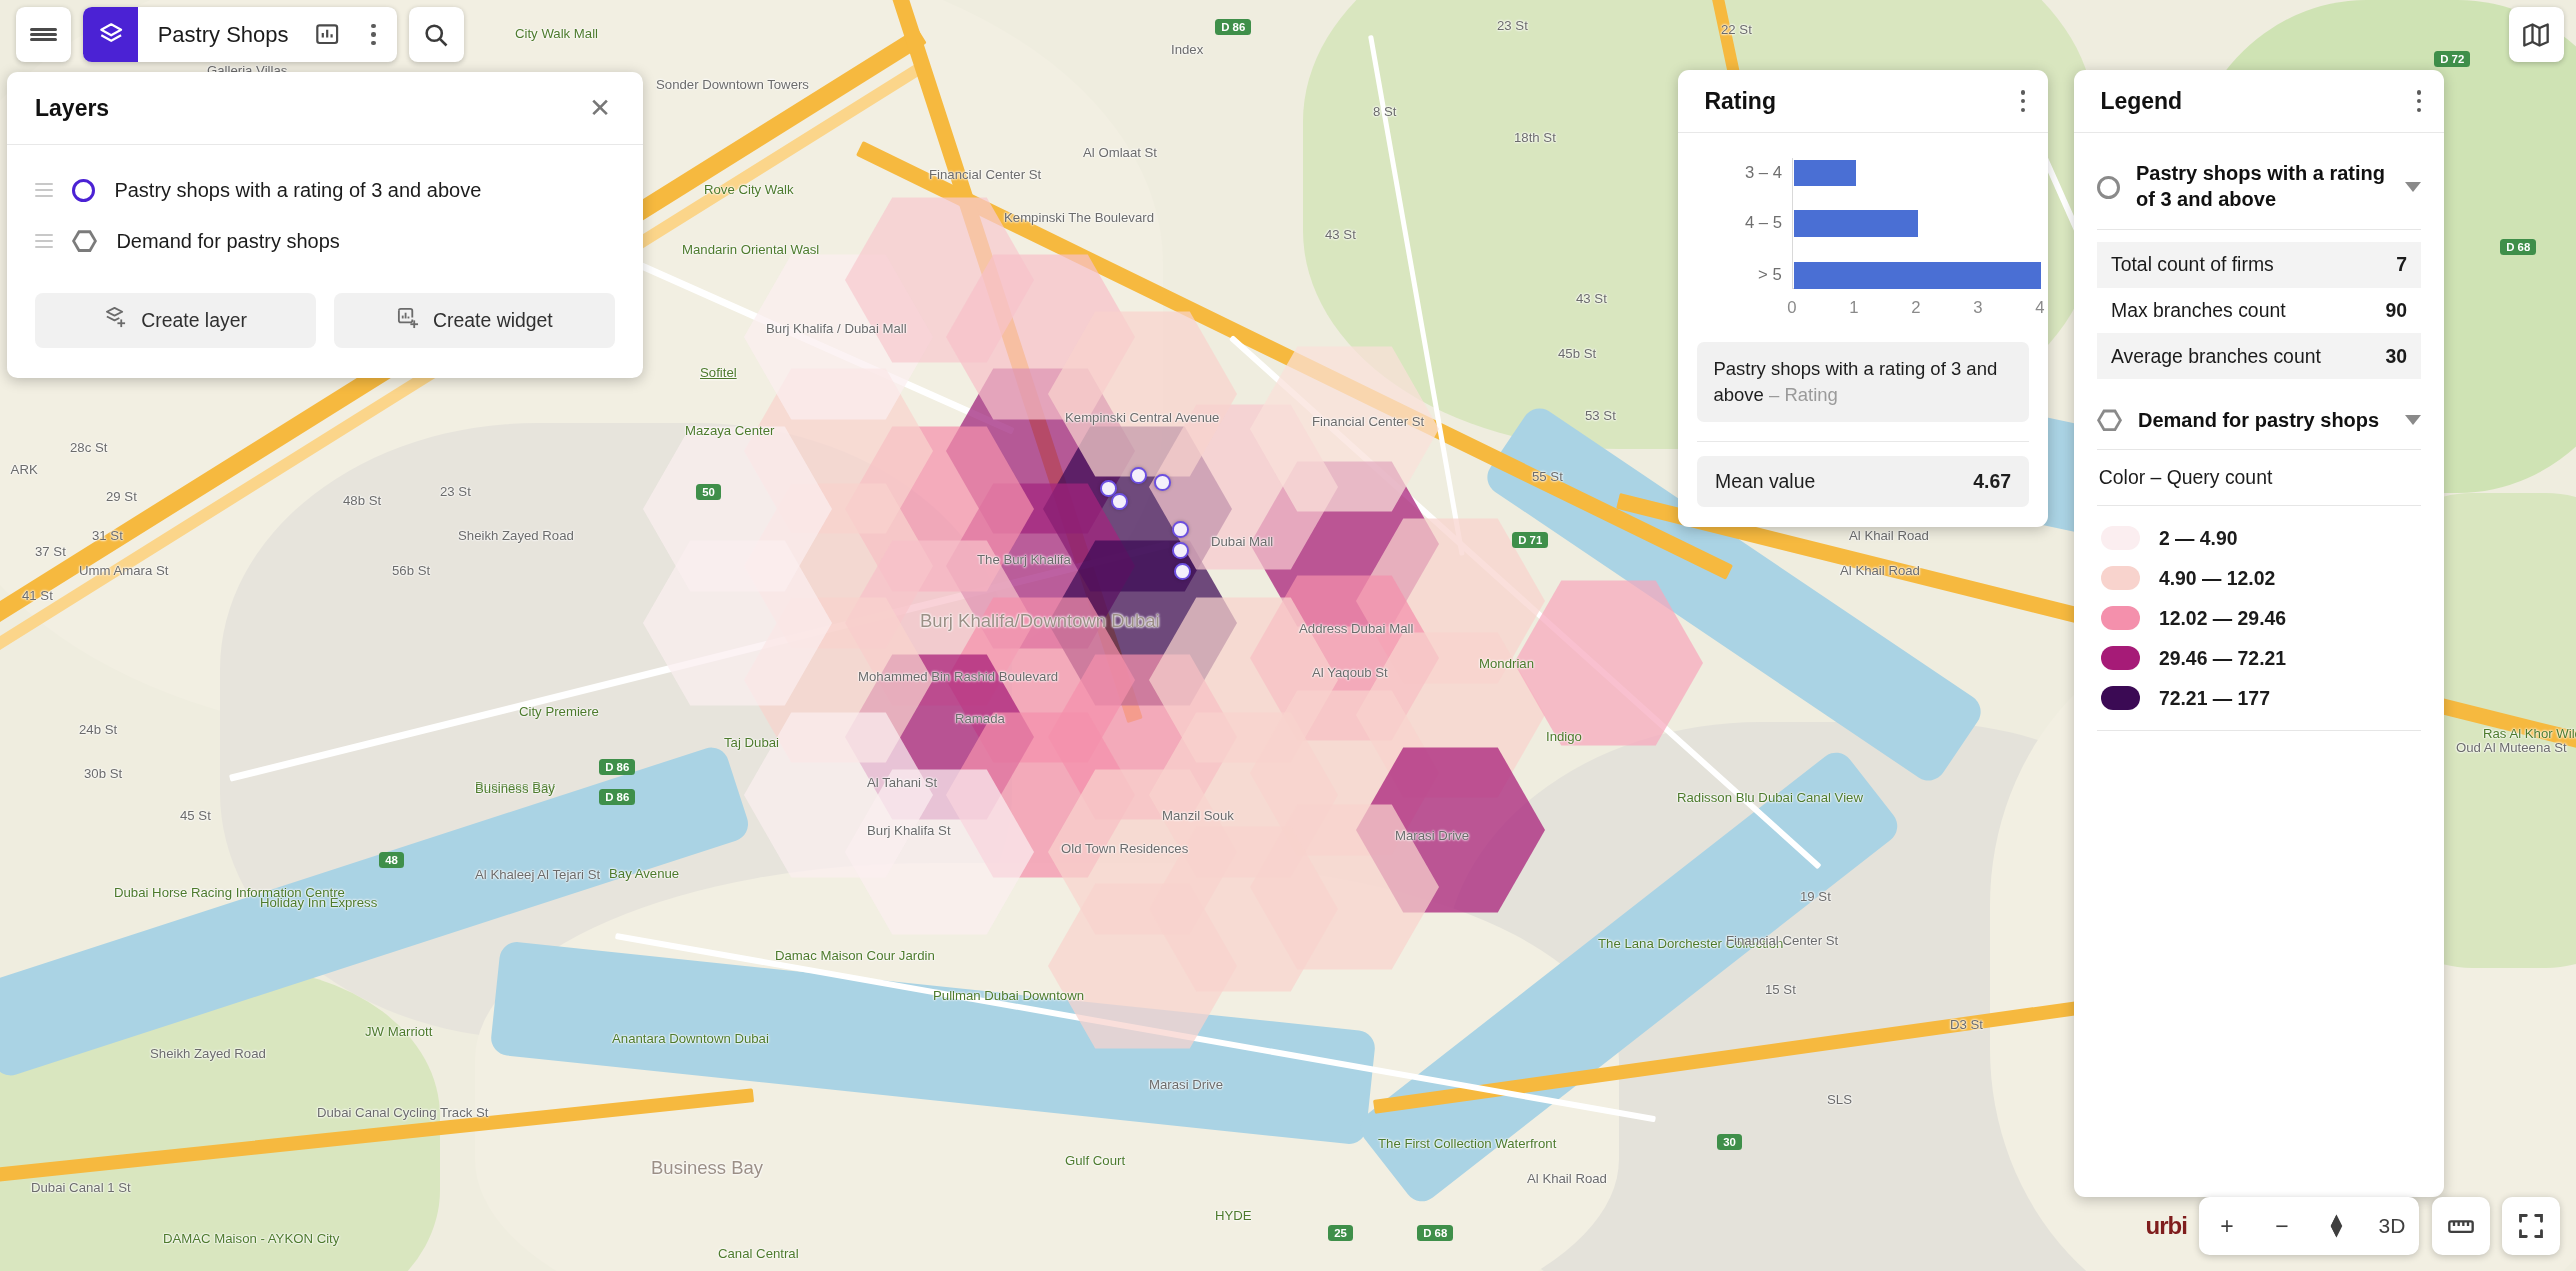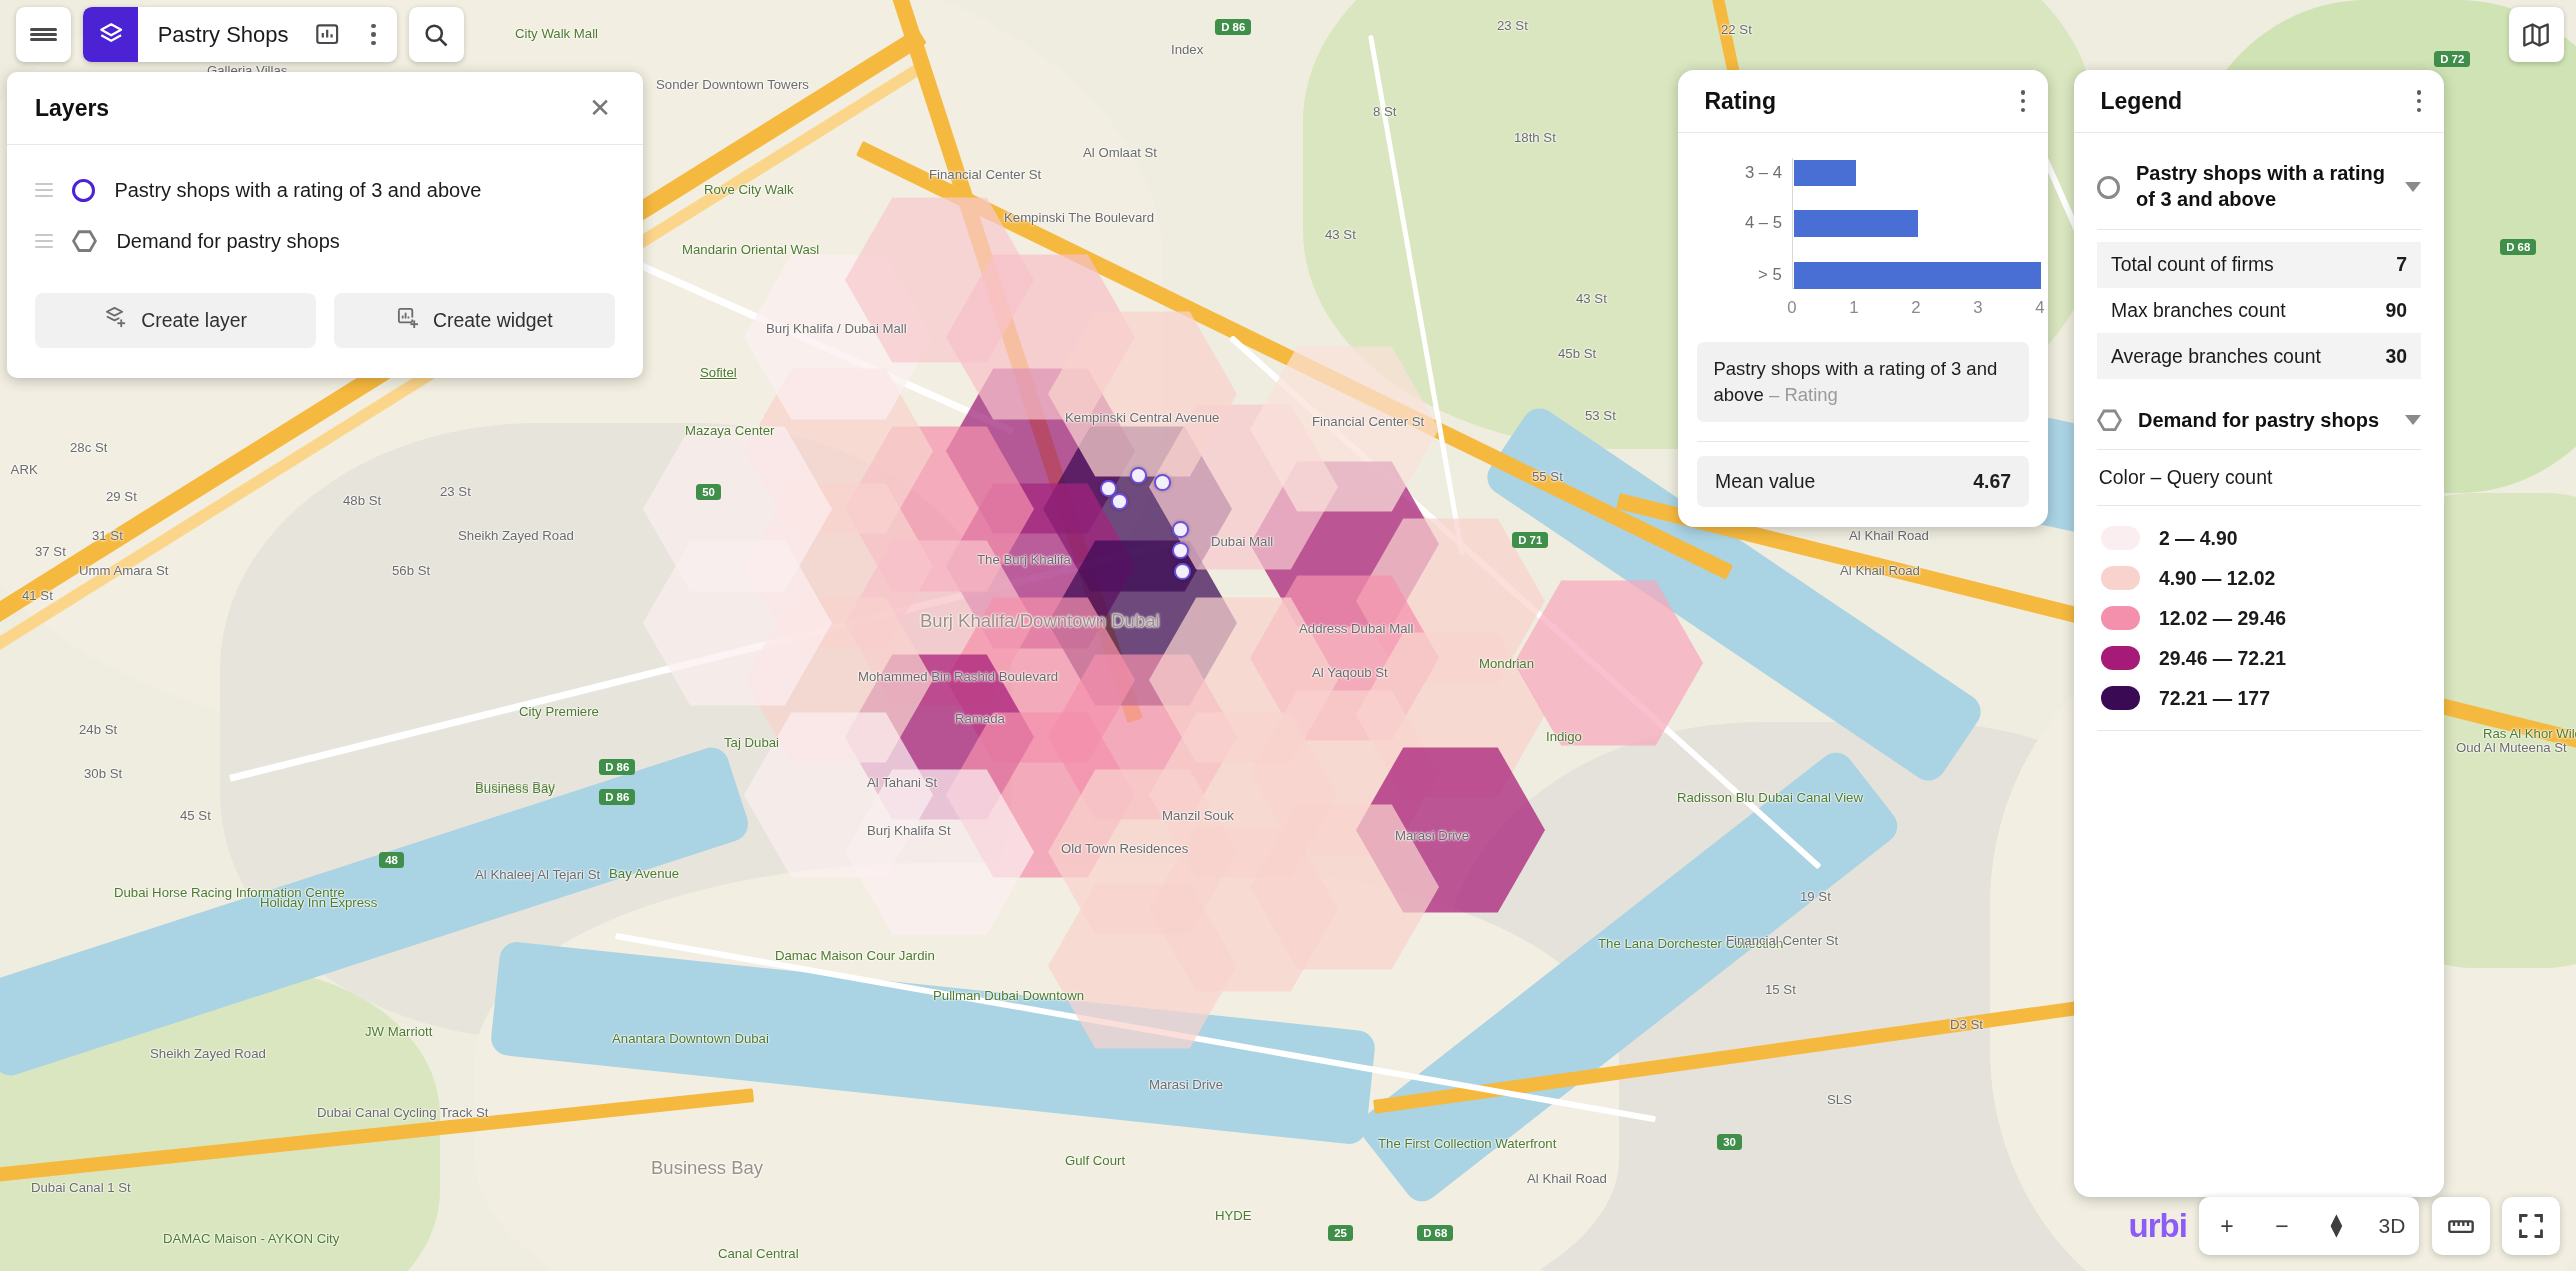--- a/index.html
+++ b/index.html
@@ -113,21 +113,21 @@
   .layer-name{ font-size:20px;color:#1c1c1c; }
   .lp-actions{ display:flex;gap:17.6px;padding:19.4px 28px 30px 28px; }
   .act-btn{
     flex:1;height:55px;background:#f1f1f1;border:none;border-radius:8px;
     display:flex;align-items:center;justify-content:center;gap:14px;
     font-size:19.4px;color:#303030;cursor:pointer; font-family:inherit;
   }
 
   
   .panel{
-    position:absolute;background:#fff;border-radius:16px;
+    position:absolute;background:#fff;border-radius:11px;
     box-shadow:0 2.6px 12.3px rgba(0,0,0,.22); z-index:35;
   }
   .p-head{
     display:flex;align-items:center;justify-content:space-between;
     padding:17.6px 23px 17.6px 26.4px;border-bottom:0.9px solid #e8e8e8;
   }
   .p-head h3{ font-size:23px;font-weight:bold;color:#111;}
 
   
   #rating-panel{ left:1678px; top:70px; width:370px; }
@@ -168,21 +168,21 @@
   .stat-row.alt{ background:#f3f3f3; }
   .stat-row b{ font-weight:bold; }
   .colorby{ font-size:19.4px;color:#1b1b1b;padding:16px 1.8px; }
   .swatch-row{ display:flex;align-items:center;gap:19.4px;padding:8px 3.5px; }
   .swatch{ width:39px;height:24px;border-radius:12.3px; }
   .swatch-lbl{ font-size:19.4px;color:#1b1b1b;font-weight:bold; }
 
   
   .mapctl{ position:absolute; bottom:16px; z-index:40; display:flex;align-items:center;gap:12.3px;}
   .urbi{
-    font-size:33px;font-weight:bold;color:#8b5cf6;letter-spacing:-0.9px;position:relative;text-align:center;
+    font-size:24px;font-weight:bold;color:#7f1d1d;letter-spacing:-0.9px;position:relative;text-align:center;
   }
   .ctl-pill{
     height:58px;background:#fff;border-radius:10.6px;display:flex;align-items:center;
     box-shadow:0 1.8px 7px rgba(0,0,0,.2);
   }
   .ctl-pill > div{ width:55px;height:58px;display:flex;align-items:center;justify-content:center;cursor:pointer;font-size:23px;color:#3f3f3f;}
   .sq-btn{
     width:58px;height:58px;background:#fff;border-radius:10.6px;
     display:flex;align-items:center;justify-content:center;
     box-shadow:0 1.8px 7px rgba(0,0,0,.2);cursor:pointer;

